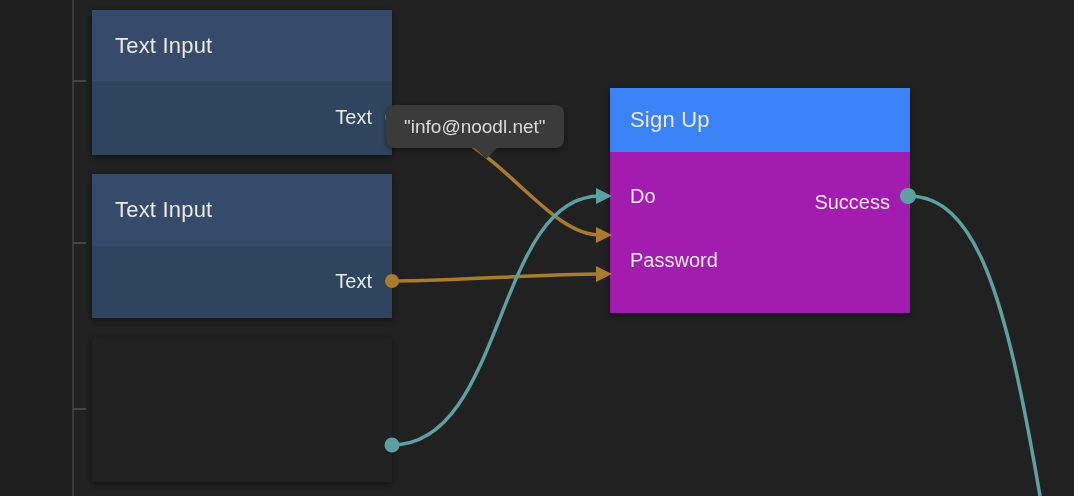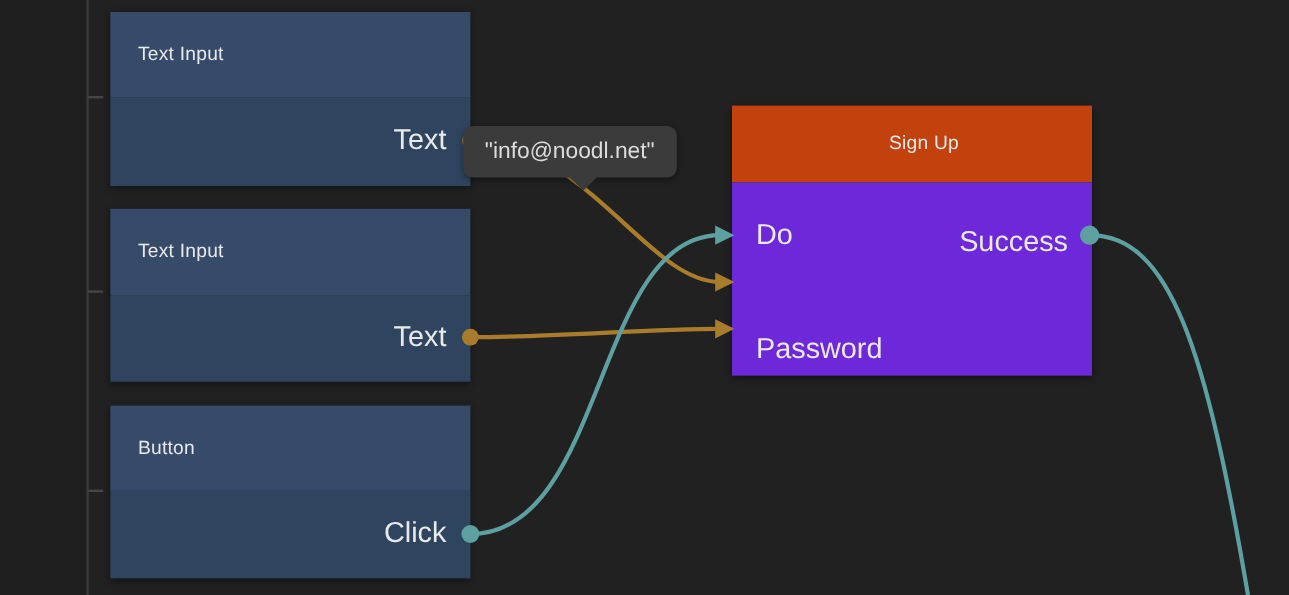--- a/index.html
+++ b/index.html
@@ -25,32 +25,32 @@
   }
   .node {
     position: absolute;
     width: 300px;
     box-shadow: 0 2px 6px rgba(0,0,0,0.45);
   }
   .node-header {
     display: flex; align-items: center;
     padding-left: 23px;
     color: #e9e9e9;
-    font-size: 16px;
+    font-size: 22px;
     letter-spacing: 0.2px;
   }
   .node-body { position: relative; }
   .node.blue .node-header { background: #364a69; }
   .node.blue .node-body   { background: #2f455f; }
-  .node.green .node-header { background: #c2410c; justify-content: center; }
-  .node.green .node-body   { background: #6d28d9; }
+  .node.green .node-header { background: #3b82f6; }
+  .node.green .node-body   { background: #a21caf; }
   .port-label {
     position: absolute;
     color: #e9e9e9;
-    font-size: 24px;
+    font-size: 20px;
     line-height: 28px;
     white-space: nowrap;
   }
   .port-label.out { right: 20px; text-align: right; }
   .port-label.in  { left: 20px; }
   .wires { position: absolute; left: 0; top: 0; z-index: 5; }
   .wire { fill: none; stroke-width: 3.5px; }
   .wire.orange { stroke: #a87c2a; }
   .wire.teal   { stroke: #5da0a2; }
   .connector.orange { fill: #a87c2a; }
@@ -102,35 +102,29 @@
   <div class="node blue" style="left:92px; top:174px; height:144px;">
     <div class="node-header" style="height:72px;">
       <span>Text Input</span>
     </div>
     <div class="node-body" style="height:72px;">
       <span class="port-label out" style="top:21px;">Text</span>
     </div>
   </div>
 
   <div class="node blue" style="left:92px; top:338px; height:144px;">
-    <div class="node-header" style="height:71px;">
-      <span>Button</span>
-    </div>
-    <div class="node-body" style="height:73px;">
-      <span class="port-label out" style="top:22px;">Click</span>
-    </div>
   </div>
 
   <div class="node green" style="left:610px; top:88px; height:225px;">
     <div class="node-header" style="height:64px; padding-left:20px;">
       <span>Sign Up</span>
     </div>
     <div class="node-body" style="height:161px;">
       <span class="port-label in" style="top:30px;">Do</span>
-      <span class="port-label in" style="top:125px;">Password</span>
+      <span class="port-label in" style="top:94px;">Password</span>
       <span class="port-label out" style="top:36px;">Success</span>
     </div>
   </div>
 
   <svg class="wires" width="1074" height="496" viewBox="0 0 1074 496">
 
     <path class="wire orange" d="M 392 117 C 490 120, 540 235, 600 235"></path>
 
     <path class="wire orange" d="M 392 281 C 460 281, 540 274, 600 274"></path>
 

